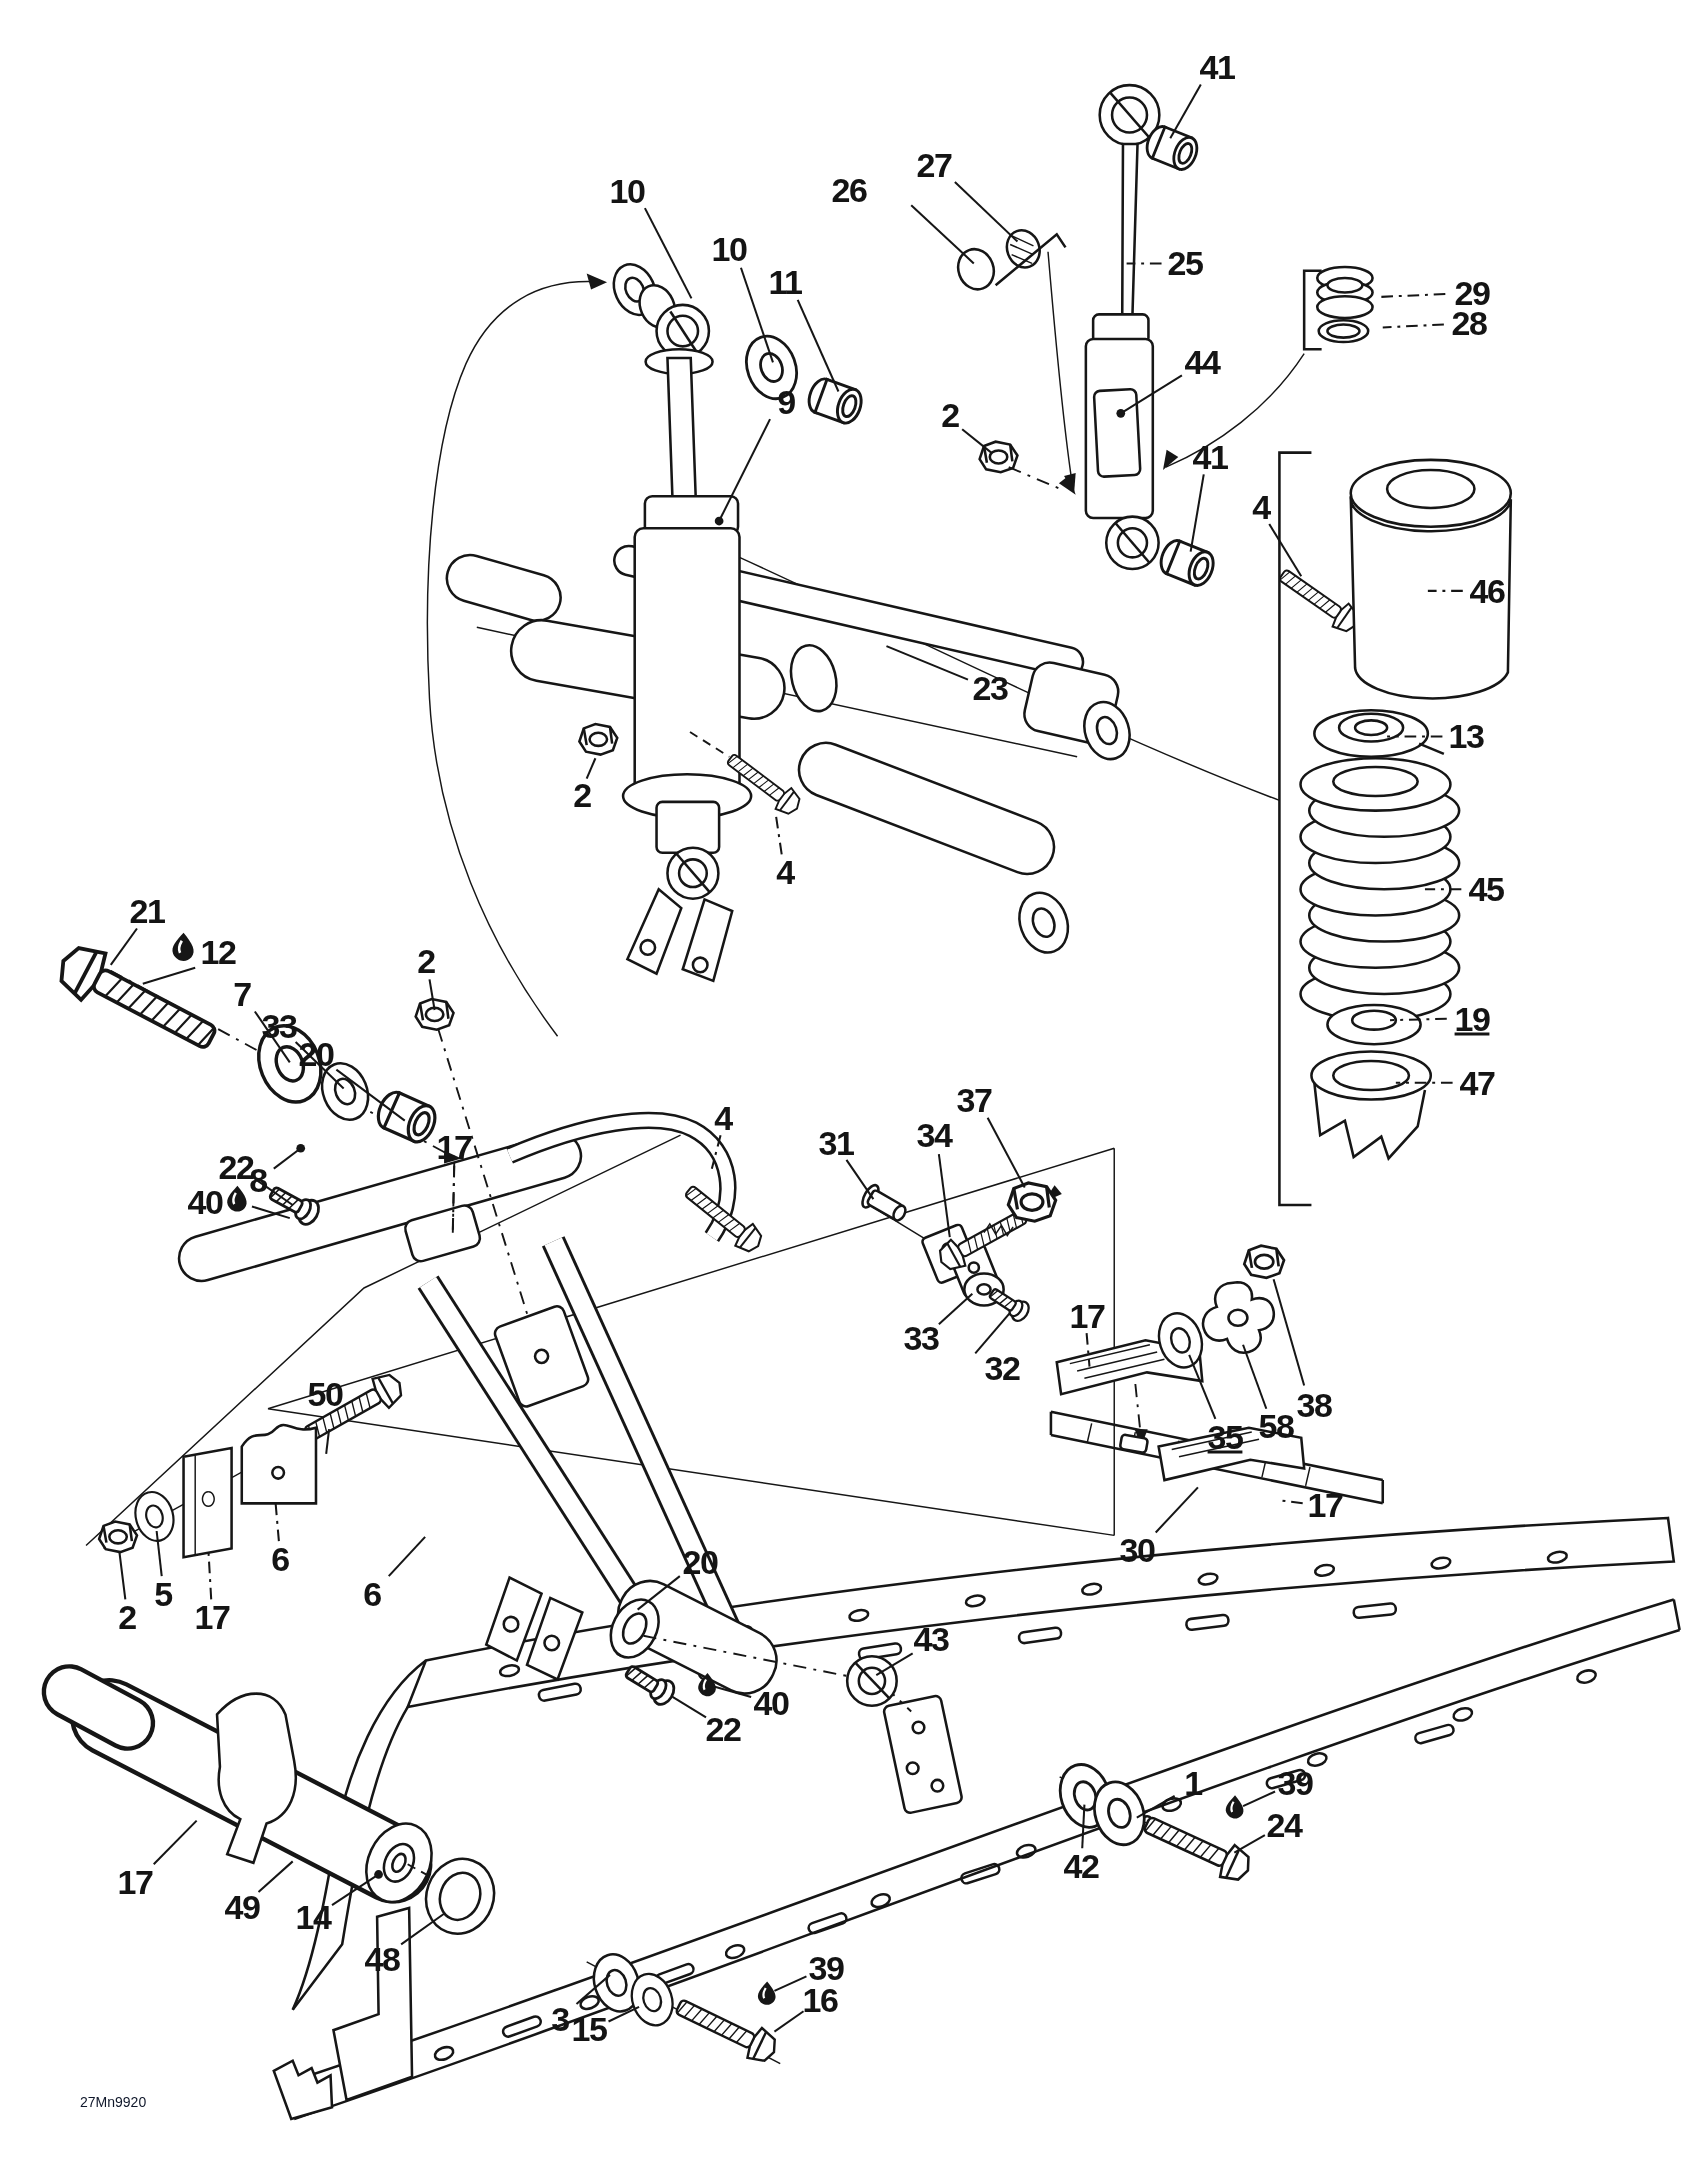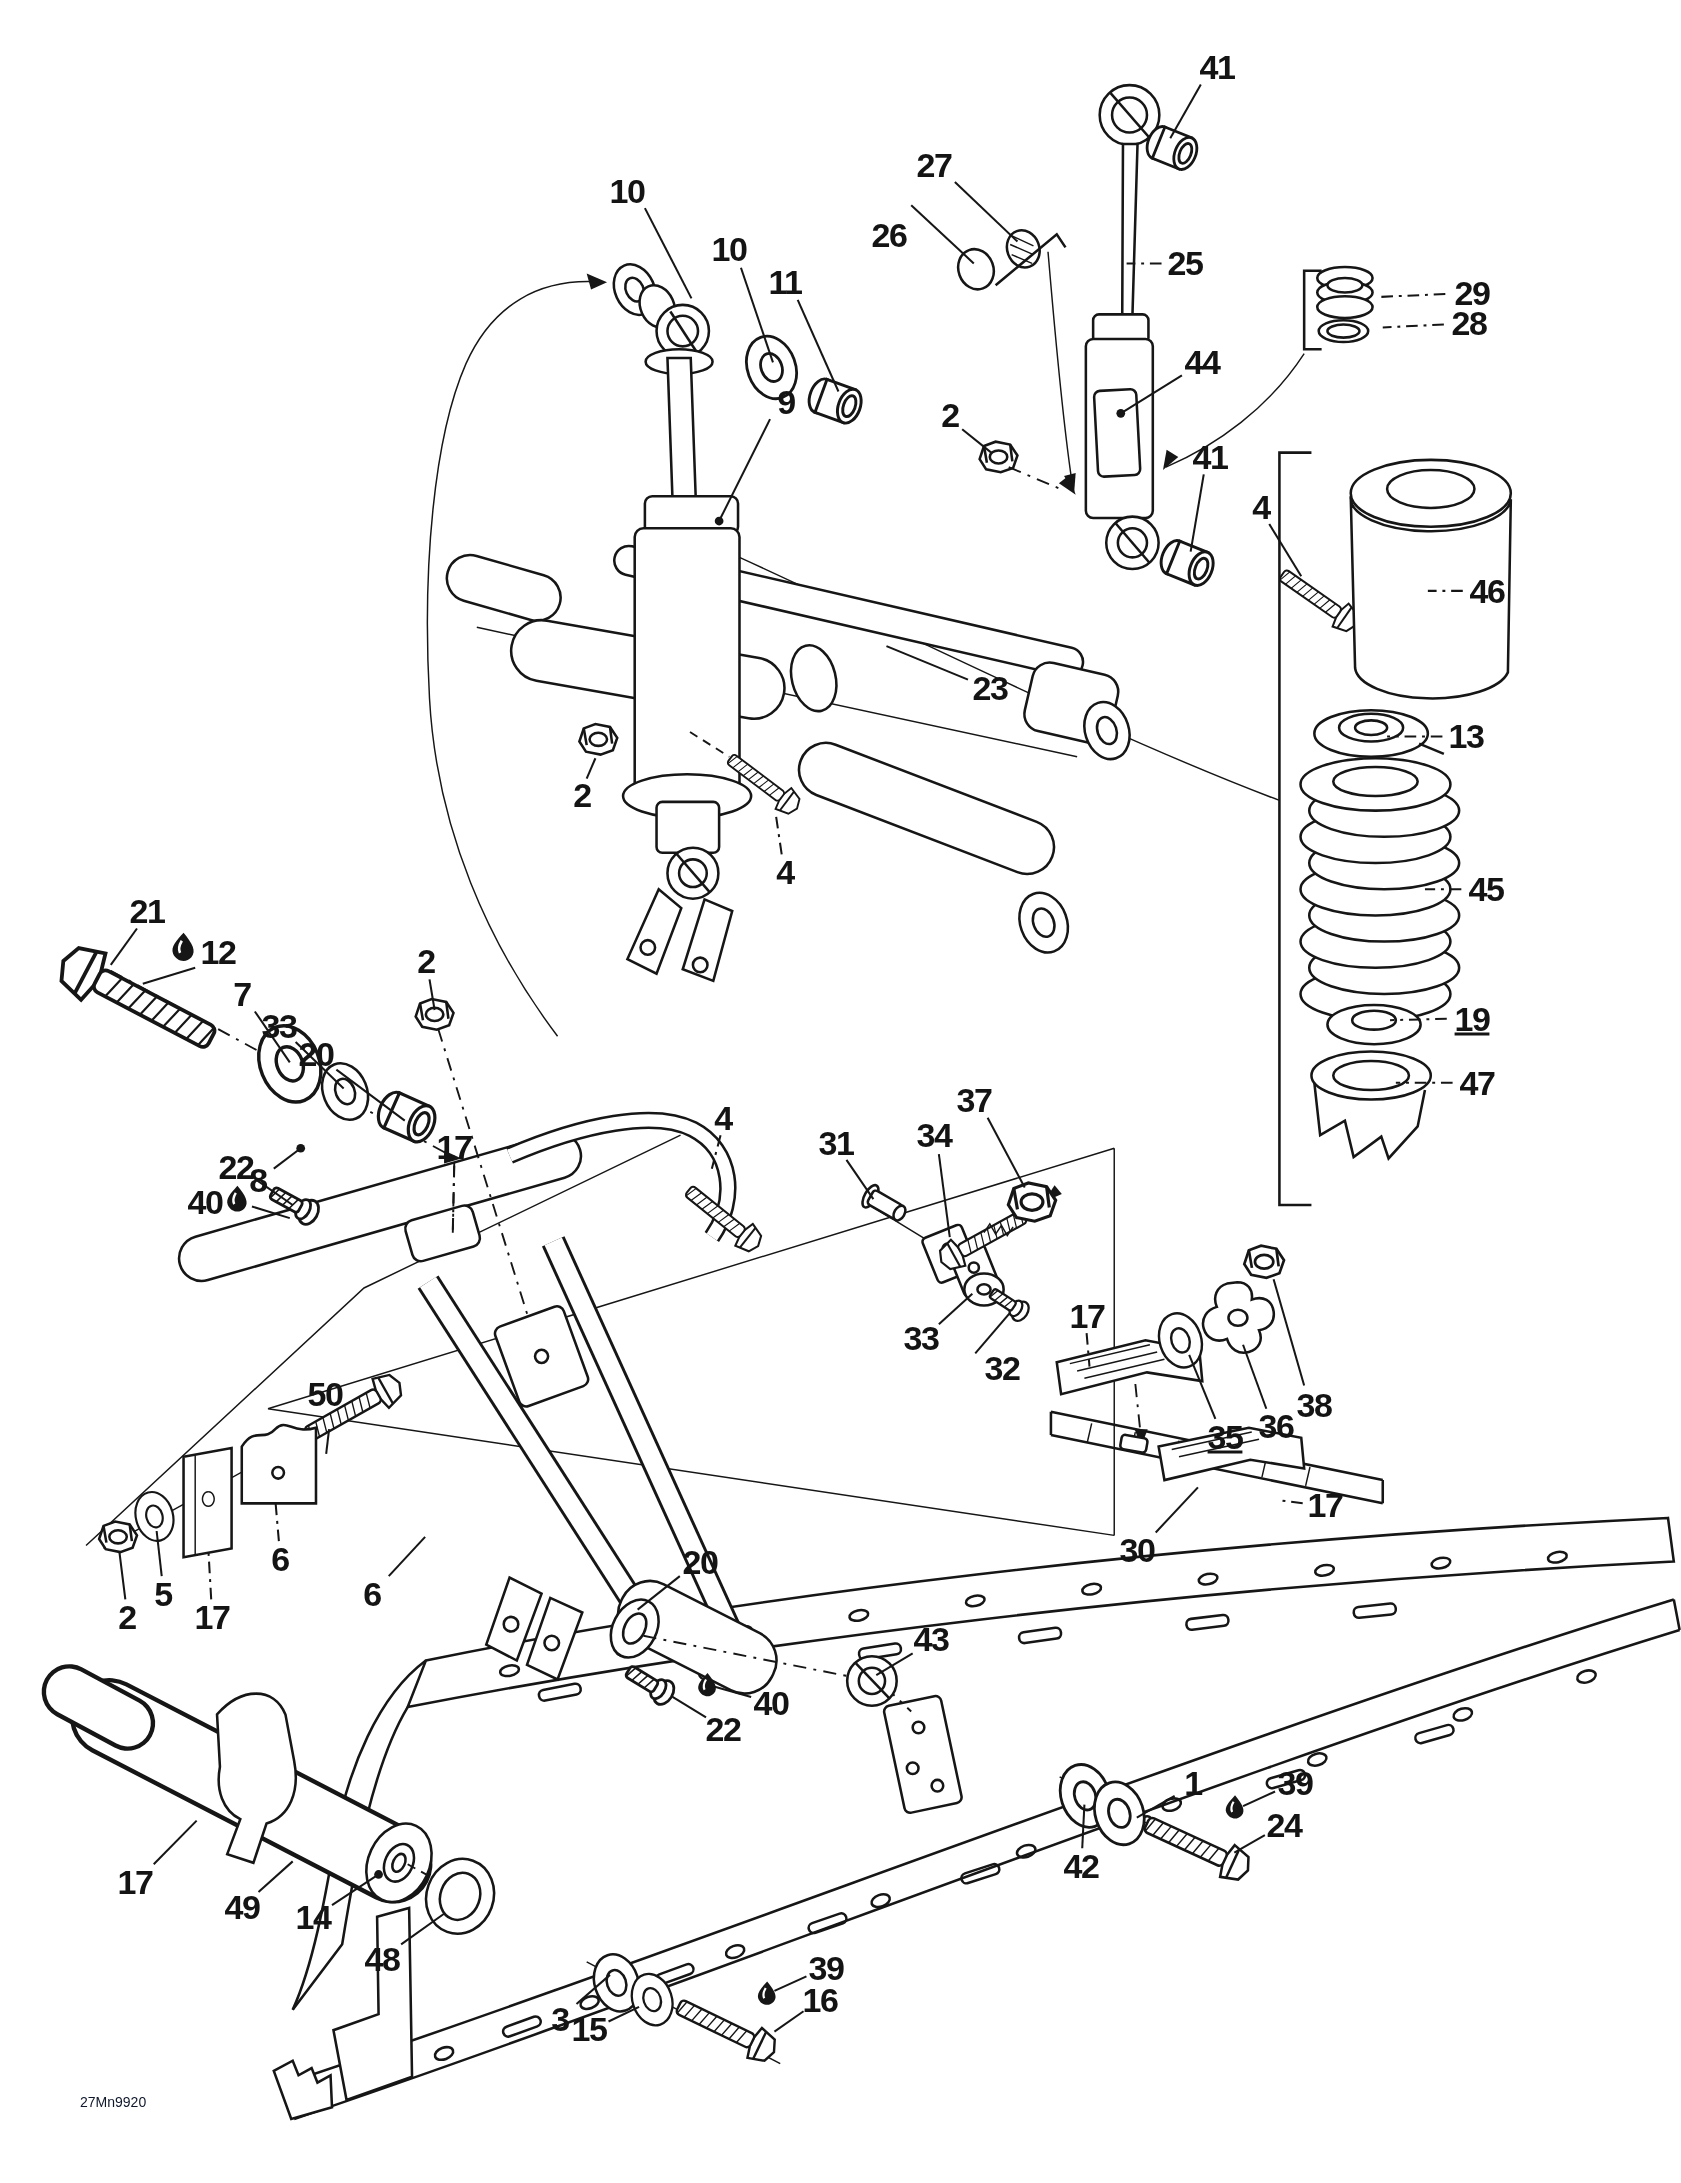--- a/index.html
+++ b/index.html
@@ -422,21 +422,21 @@
         <circle cx="520" cy="2576" r="6" class="dot"></circle>
         <line x1="551" y1="2672" x2="610" y2="2630" class="leader"></line>
         <line x1="211" y1="2562" x2="270" y2="2502" class="leader"></line>
       </g>
   </svg>
 
   <div id="callouts">
       <div class="callout" style="left: 627px; top: 191px;">10</div>
       <div class="callout" style="left: 729px; top: 249px;">10</div>
       <div class="callout" style="left: 785px; top: 282px;">11</div>
-      <div class="callout" style="left: 889px; top: 190px; margin-top: 45px;">26</div>
+      <div class="callout" style="left: 849px; top: 190px;">26</div>
       <div class="callout" style="left: 934px; top: 165px;">27</div>
       <div class="callout" style="left: 1217px; top: 67px;">41</div>
       <div class="callout" style="left: 1185px; top: 263px;">25</div>
       <div class="callout" style="left: 1472px; top: 293px;">29</div>
       <div class="callout" style="left: 1469px; top: 323px;">28</div>
       <div class="callout" style="left: 1202px; top: 362px;">44</div>
       <div class="callout" style="left: 950px; top: 415px;">2</div>
       <div class="callout" style="left: 786px; top: 402px;">9</div>
       <div class="callout" style="left: 1210px; top: 457px;">41</div>
       <div class="callout" style="left: 1261px; top: 507px;">4</div>
@@ -459,21 +459,21 @@
       <div class="callout" style="left: 236px; top: 1167px;">22</div>
       <div class="callout" style="left: 205px; top: 1202px;">40</div>
       <div class="callout" style="left: 723px; top: 1118px;">4</div>
       <div class="callout" style="left: 836px; top: 1143px;">31</div>
       <div class="callout" style="left: 934px; top: 1135px;">34</div>
       <div class="callout" style="left: 974px; top: 1100px;">37</div>
       <div class="callout" style="left: 921px; top: 1338px;">33</div>
       <div class="callout" style="left: 1002px; top: 1368px;">32</div>
       <div class="callout" style="left: 1087px; top: 1316px;">17</div>
       <div class="callout" style="left: 1225px; top: 1437px; text-decoration: underline;">35</div>
-      <div class="callout" style="left: 1276px; top: 1426px;">36</div>
+      <div class="callout" style="left: 1276px; top: 1426px;">58</div>
       <div class="callout" style="left: 1314px; top: 1405px;">38</div>
       <div class="callout" style="left: 1325px; top: 1505px;">17</div>
       <div class="callout" style="left: 1137px; top: 1550px;">30</div>
       <div class="callout" style="left: 325px; top: 1394px;">50</div>
       <div class="callout" style="left: 280px; top: 1559px;">6</div>
       <div class="callout" style="left: 372px; top: 1594px;">6</div>
       <div class="callout" style="left: 127px; top: 1617px;">2</div>
       <div class="callout" style="left: 163px; top: 1594px;">5</div>
       <div class="callout" style="left: 212px; top: 1617px;">17</div>
       <div class="callout" style="left: 700px; top: 1562px;">20</div>

